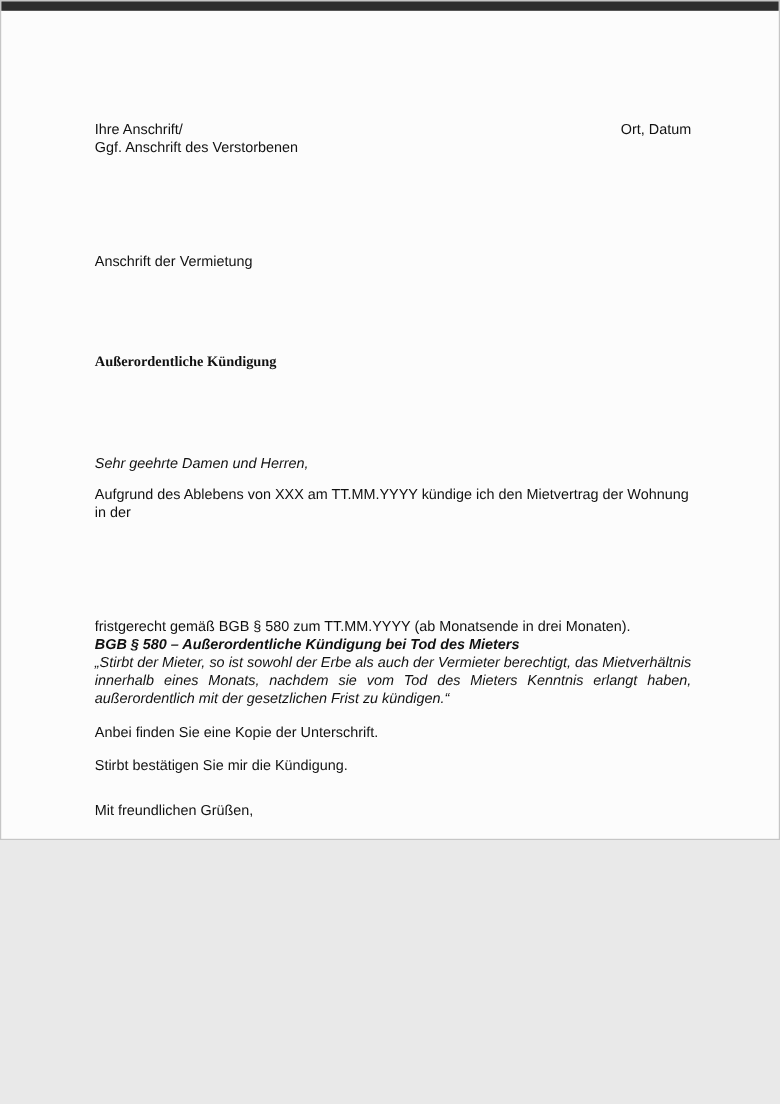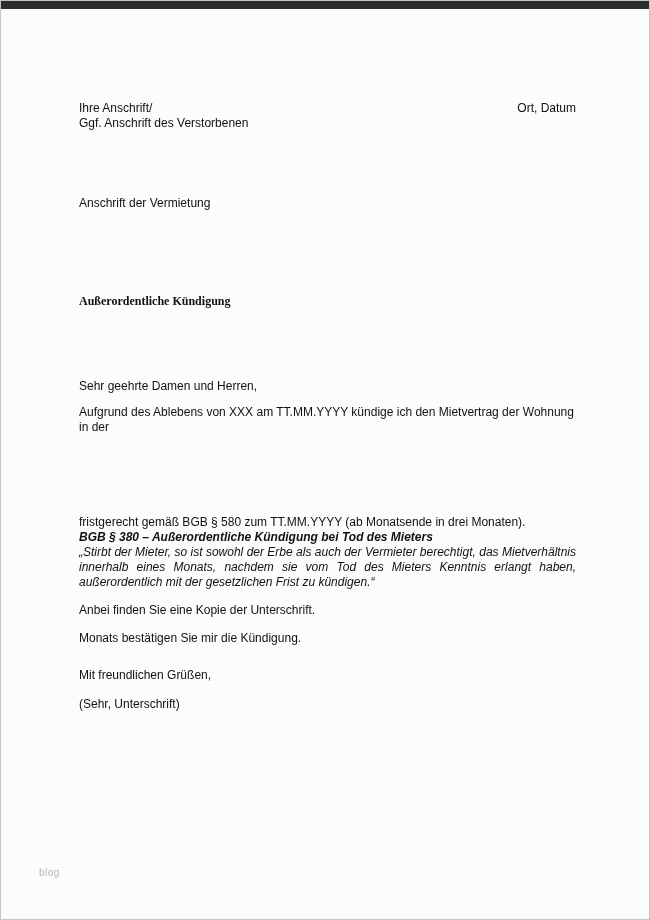--- a/index.html
+++ b/index.html
@@ -4,21 +4,21 @@
 <style>
   html, body {
     margin: 0;
     padding: 0;
     background: #e9e9e9;
     font-family: "Liberation Sans", "DejaVu Sans", sans-serif;
   }
   .page {
     position: relative;
     width: 650px;
-    height: 920px;
+    height: 700px;
     margin: 0 auto;
     background: #fcfcfc;
     border: 1px solid #c6c6c6;
     box-sizing: border-box;
     overflow: hidden;
     color: #1a1a1a;
   }
   .top-bar {
     position: absolute;
     top: 0;
@@ -69,39 +69,39 @@
   <div class="top-bar"></div>
 
   <div class="block header-row" style="top:100px;">
     <div>
       <div>Ihre Anschrift/</div>
       <div>Ggf. Anschrift des Verstorbenen</div>
     </div>
     <div>Ort, Datum</div>
   </div>
 
-  <div class="block" style="top:195px;">Anschrift der Vermietung</div>
+  <div class="block" style="top:210px;">Anschrift der Vermietung</div>
 
   <div class="block subject" style="top:293px;font-family:Liberation Serif, serif;">Außerordentliche Kündigung</div>
 
-  <div class="block" style="top:378px;">Sehr geehrte Damen und Herren,</div>
+  <div class="block" style="top:378px;font-style:italic;">Sehr geehrte Damen und Herren,</div>
 
   <div class="block" style="top:404px;">Aufgrund des Ablebens von XXX am TT.MM.YYYY kündige ich den Mietvertrag der Wohnung in der</div>
 
 
   <div class="block" style="top:502px;margin-top:12px;">fristgerecht gemäß BGB § 580 zum TT.MM.YYYY (ab Monatsende in drei Monaten).</div>
 
   <div class="block" style="top:529px;">
-    <div class="law-heading">BGB § 380 – Außerordentliche Kündigung bei Tod des Mieters</div>
+    <div class="law-heading">BGB § 580 – Außerordentliche Kündigung bei Tod des Mieters</div>
     <div class="law-quote">„Stirbt der Mieter, so ist sowohl der Erbe als auch der Vermieter berechtigt, das Mietverhältnis innerhalb eines Monats, nachdem sie vom Tod des Mieters Kenntnis erlangt haben, außerordentlich mit der gesetzlichen Frist zu kündigen.“</div>
   </div>
 
   <div class="block" style="top:602px;">Anbei finden Sie eine Kopie der Unterschrift.</div>
 
-  <div class="block" style="top:630px;">Monats bestätigen Sie mir die Kündigung.</div>
+  <div class="block" style="top:630px;">Stirbt bestätigen Sie mir die Kündigung.</div>
 
   <div class="block" style="top:667px;">Mit freundlichen Grüßen,</div>
 
   <div class="block" style="top:696px;">(Sehr, Unterschrift)</div>
 
   <div class="watermark">blog</div>
 
 </div>
 
 </body></html>

